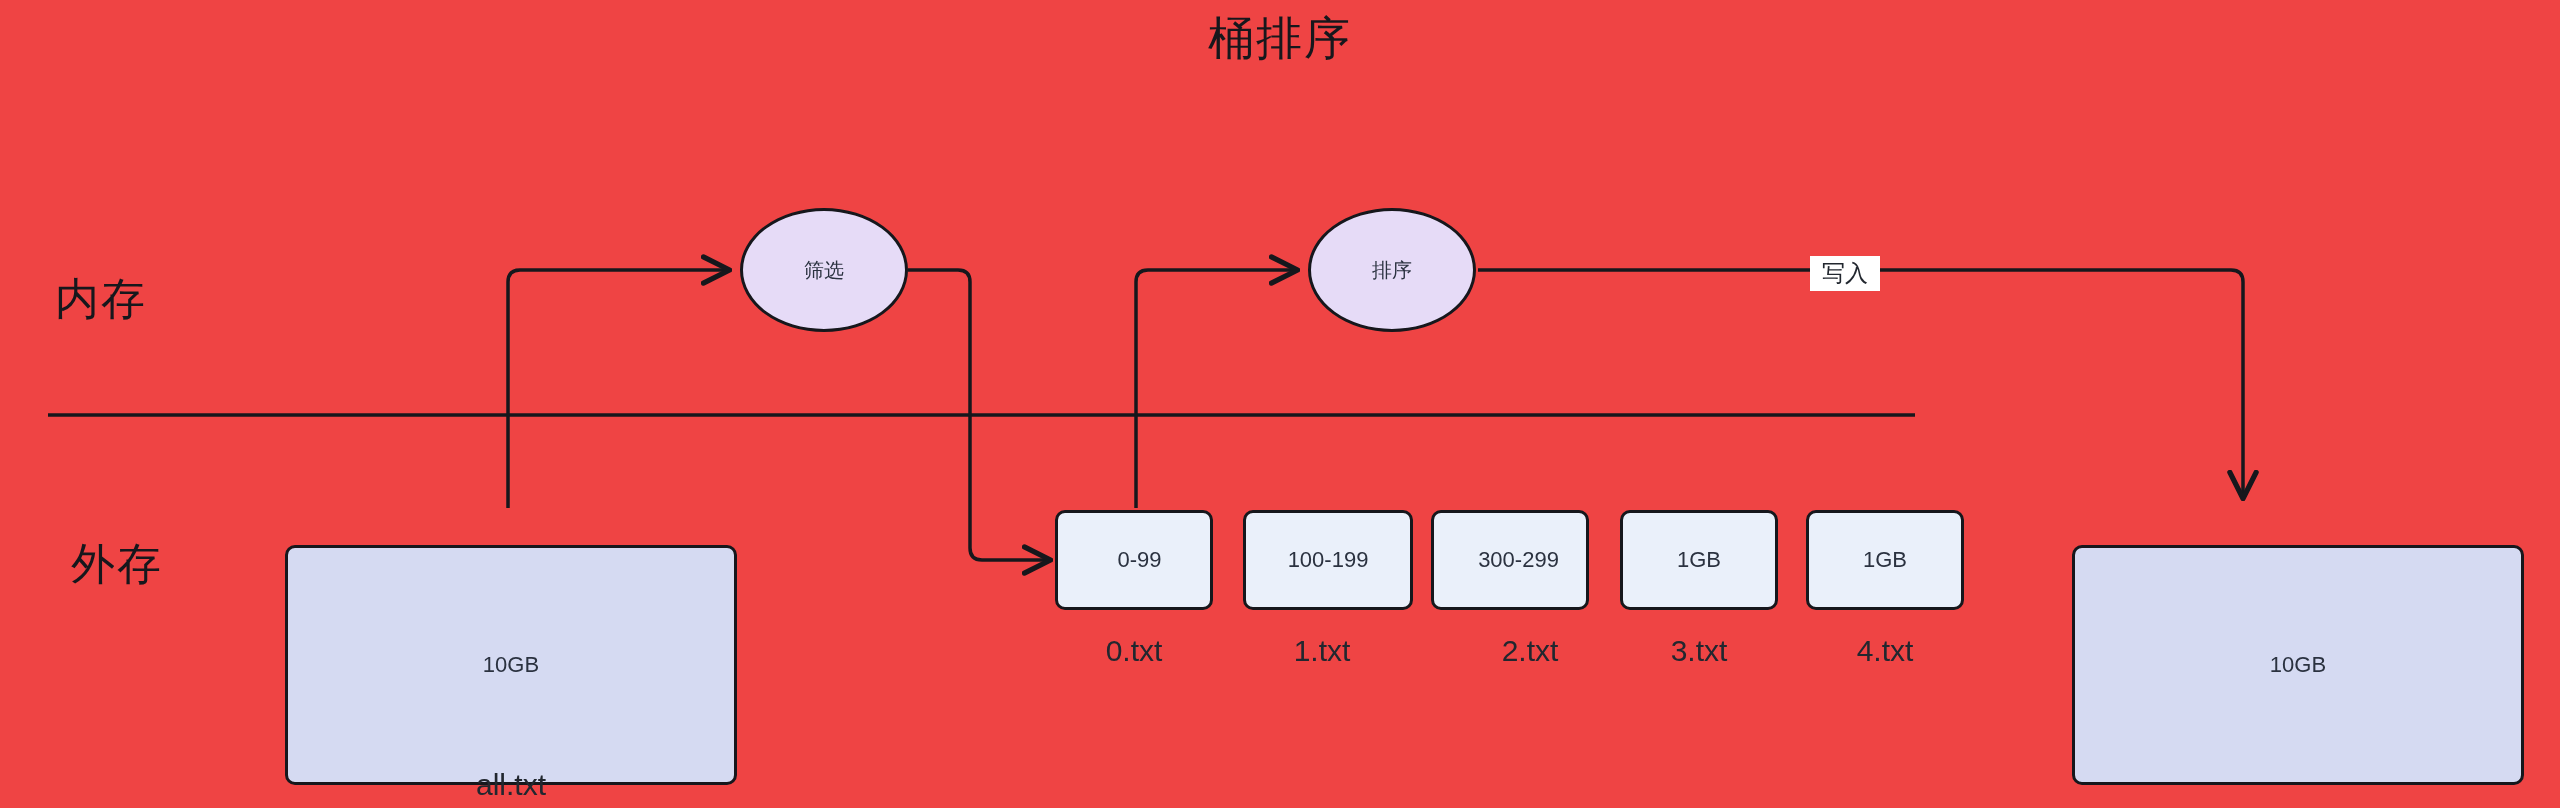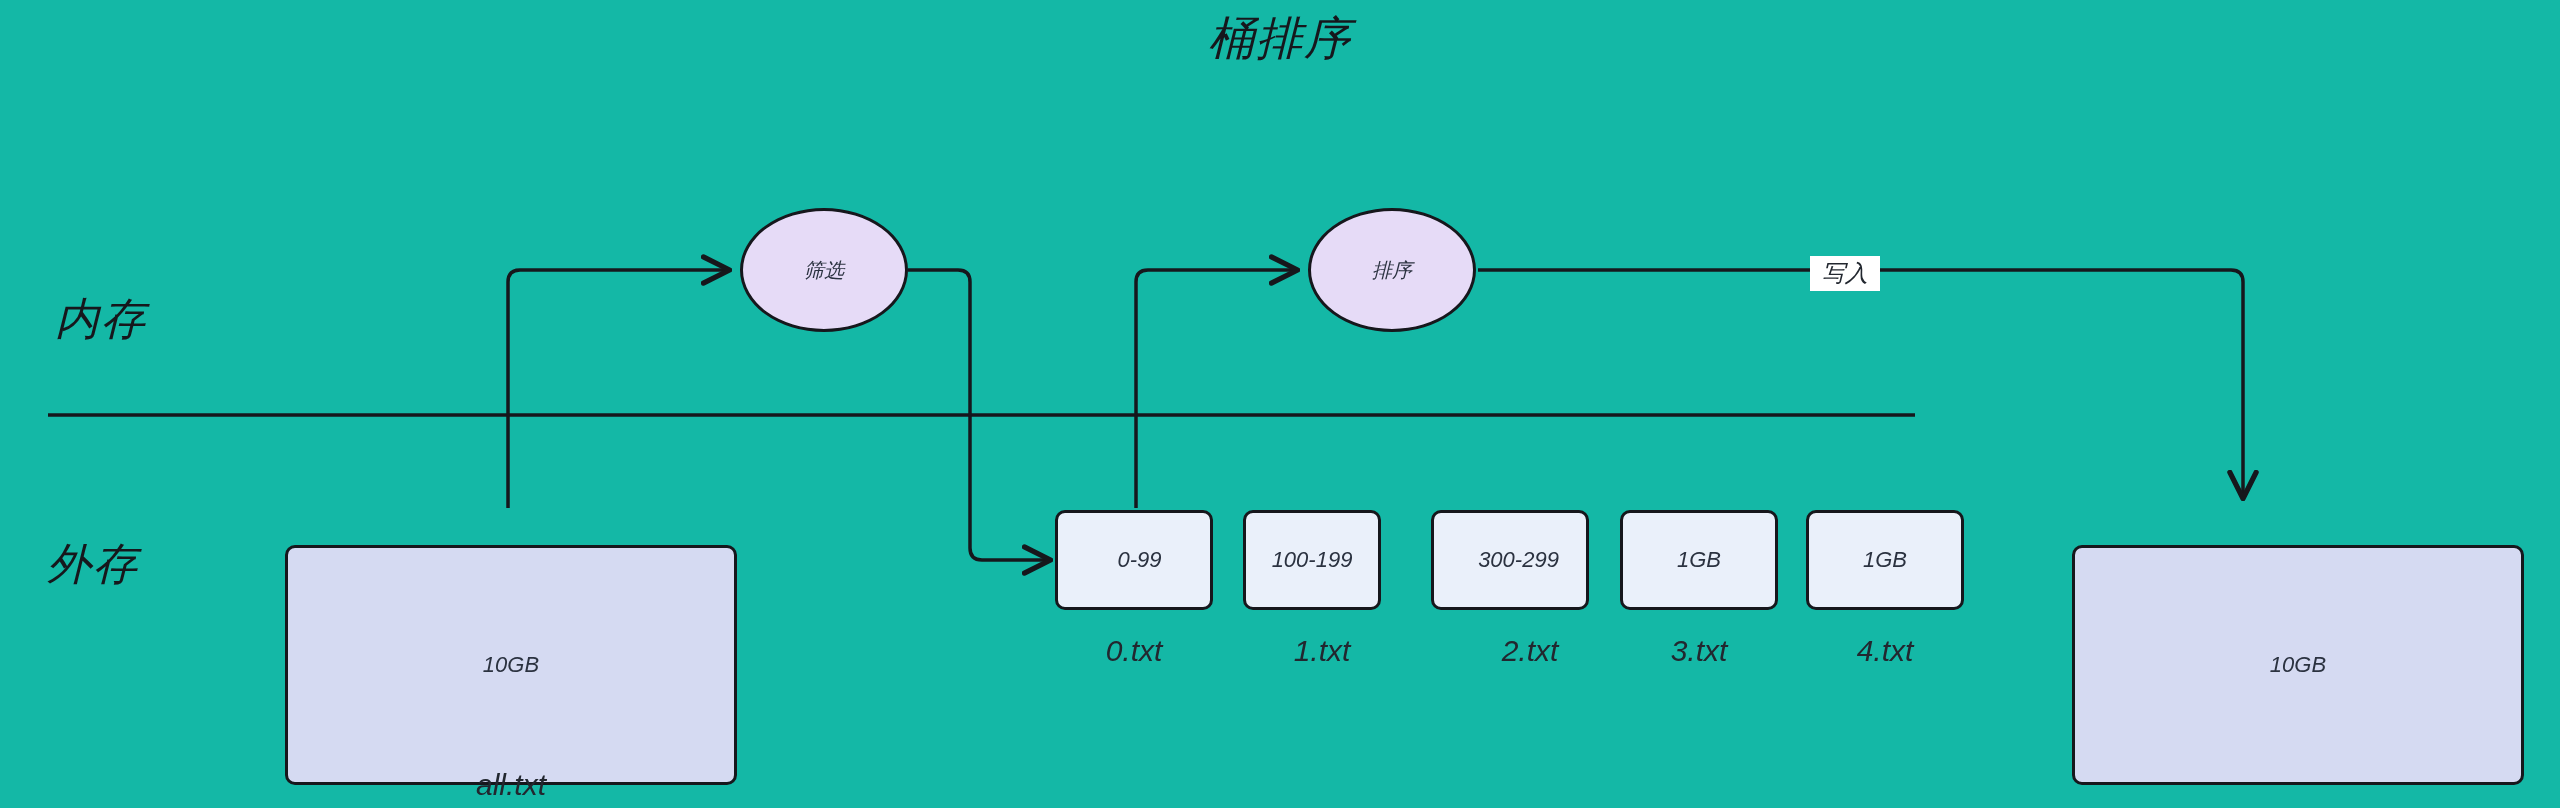--- a/index.html
+++ b/index.html
@@ -8,23 +8,22 @@
     background: #ffffff;
   }
   body {
     font-family: "Liberation Sans", "DejaVu Sans", sans-serif;
     color: #1f2430;
   }
   #canvas {
     position: relative;
     width: 2560px;
     height: 808px;
-    background: #14b8a6;
+    background: #ef4444;
     overflow: hidden;
-    font-style: italic;
   }
   #edges {
     position: absolute;
     left: 0;
     top: 0;
     width: 2560px;
     height: 808px;
     pointer-events: none;
   }
   .node {
@@ -87,22 +86,22 @@
     white-space: nowrap;
   }
 </style>
 </head>
 <body>
 
 <div id="canvas">
 
   <div id="page-title">桶排序</div>
 
-  <div class="zone-label" style="left:55px; top:270px;margin-top:20px;">内存</div>
-  <div class="zone-label" style="left:47px; top:535px;">外存</div>
+  <div class="zone-label" style="left:55px; top:270px;">内存</div>
+  <div class="zone-label" style="left:71px; top:535px;">外存</div>
 
   <svg id="edges" viewBox="0 0 2560 808">
     <defs>
       <marker id="arrow" viewBox="0 0 12 12" refX="10" refY="6" markerWidth="9" markerHeight="9" orient="auto-start-reverse">
         <path d="M 1 1 L 11 6 L 1 11" fill="none" stroke="#16171c" stroke-width="2" stroke-linecap="round" stroke-linejoin="round"></path>
       </marker>
     </defs>
 
     <line x1="48" y1="415" x2="1915" y2="415" stroke="#16171c" stroke-width="3.5"></line>
 
@@ -131,21 +130,21 @@
 
   <div class="node bigbox" style="left:2072px; top:510px; width:452px; height:240px;">
     <span>10GB</span>
   </div>
 
   <div class="node bucket" style="left:1055px; top:510px; width:158px; height:100px;padding-left:11px;">
     <span>0-99</span>
   </div>
   <div class="caption" style="left:1055px; top:634px; width:158px;">0.txt</div>
 
-  <div class="node bucket" style="left:1243px; top:510px; width:138px; height:100px;">
+  <div class="node bucket" style="left:1243px; top:510px; width:170px; height:100px;">
     <span>100-199</span>
   </div>
   <div class="caption" style="left:1243px; top:634px; width:158px;">1.txt</div>
 
   <div class="node bucket" style="left:1431px; top:510px; width:158px; height:100px;padding-left:17px;">
     <span>300-299</span>
   </div>
   <div class="caption" style="left:1451px; top:634px; width:158px;">2.txt</div>
 
   <div class="node bucket" style="left:1620px; top:510px; width:158px; height:100px;">

